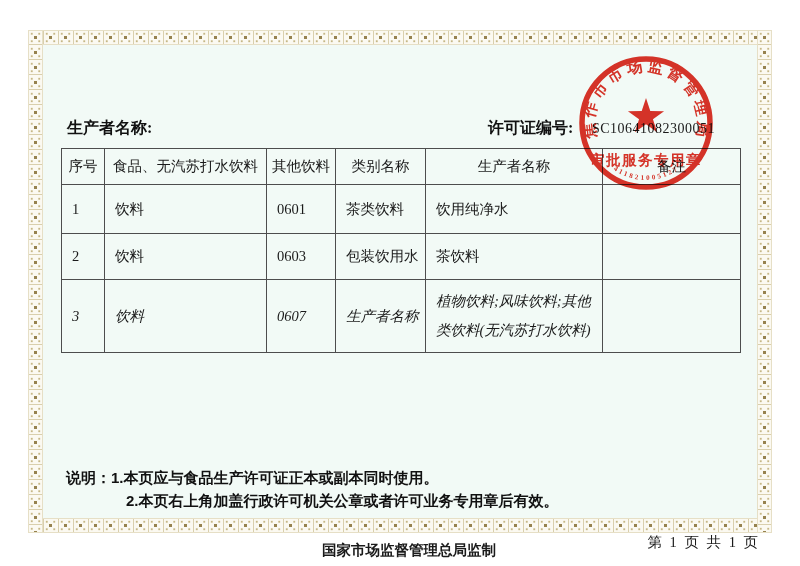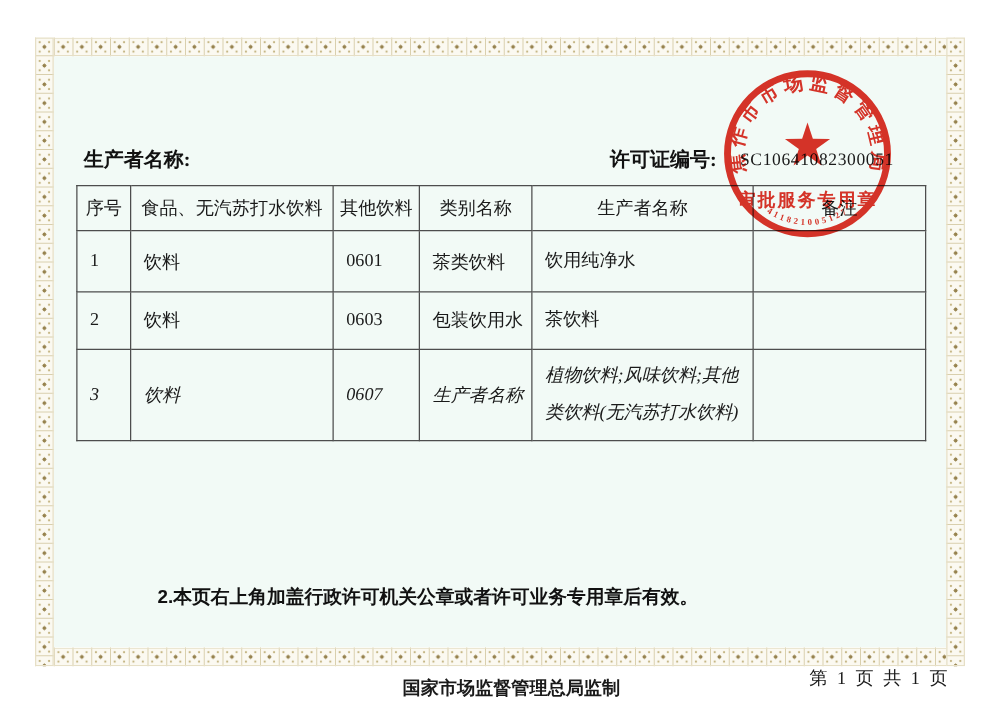--- a/index.html
+++ b/index.html
@@ -130,20 +130,21 @@
         <td>饮料</td>
         <td>0607</td>
         <td>生产者名称</td>
         <td class="detail">植物饮料;风味饮料;其他类饮料(无汽苏打水饮料)</td>
         <td></td>
       </tr>
     </tbody>
   </table>
 
   <div class="notes">
+    <div class="row1">说明：1.本页应与食品生产许可证正本或副本同时使用。</div>
     <div class="row2">2.本页右上角加盖行政许可机关公章或者许可业务专用章后有效。</div>
   </div>
 
   <div class="footer-issuer">国家市场监督管理总局监制</div>
   <div class="footer-page">第 1 页 共 1 页</div>
 
   <svg class="stamp" viewBox="-80 -80 160 160">
     <defs>
       <path id="arcTop" d="M -48.9 17.8 A 52 52 0 1 1 48.9 17.8" fill="none"></path>
       <path id="arcBottom" d="M -33.5 46.1 A 57 57 0 0 0 33.5 46.1" fill="none"></path>

